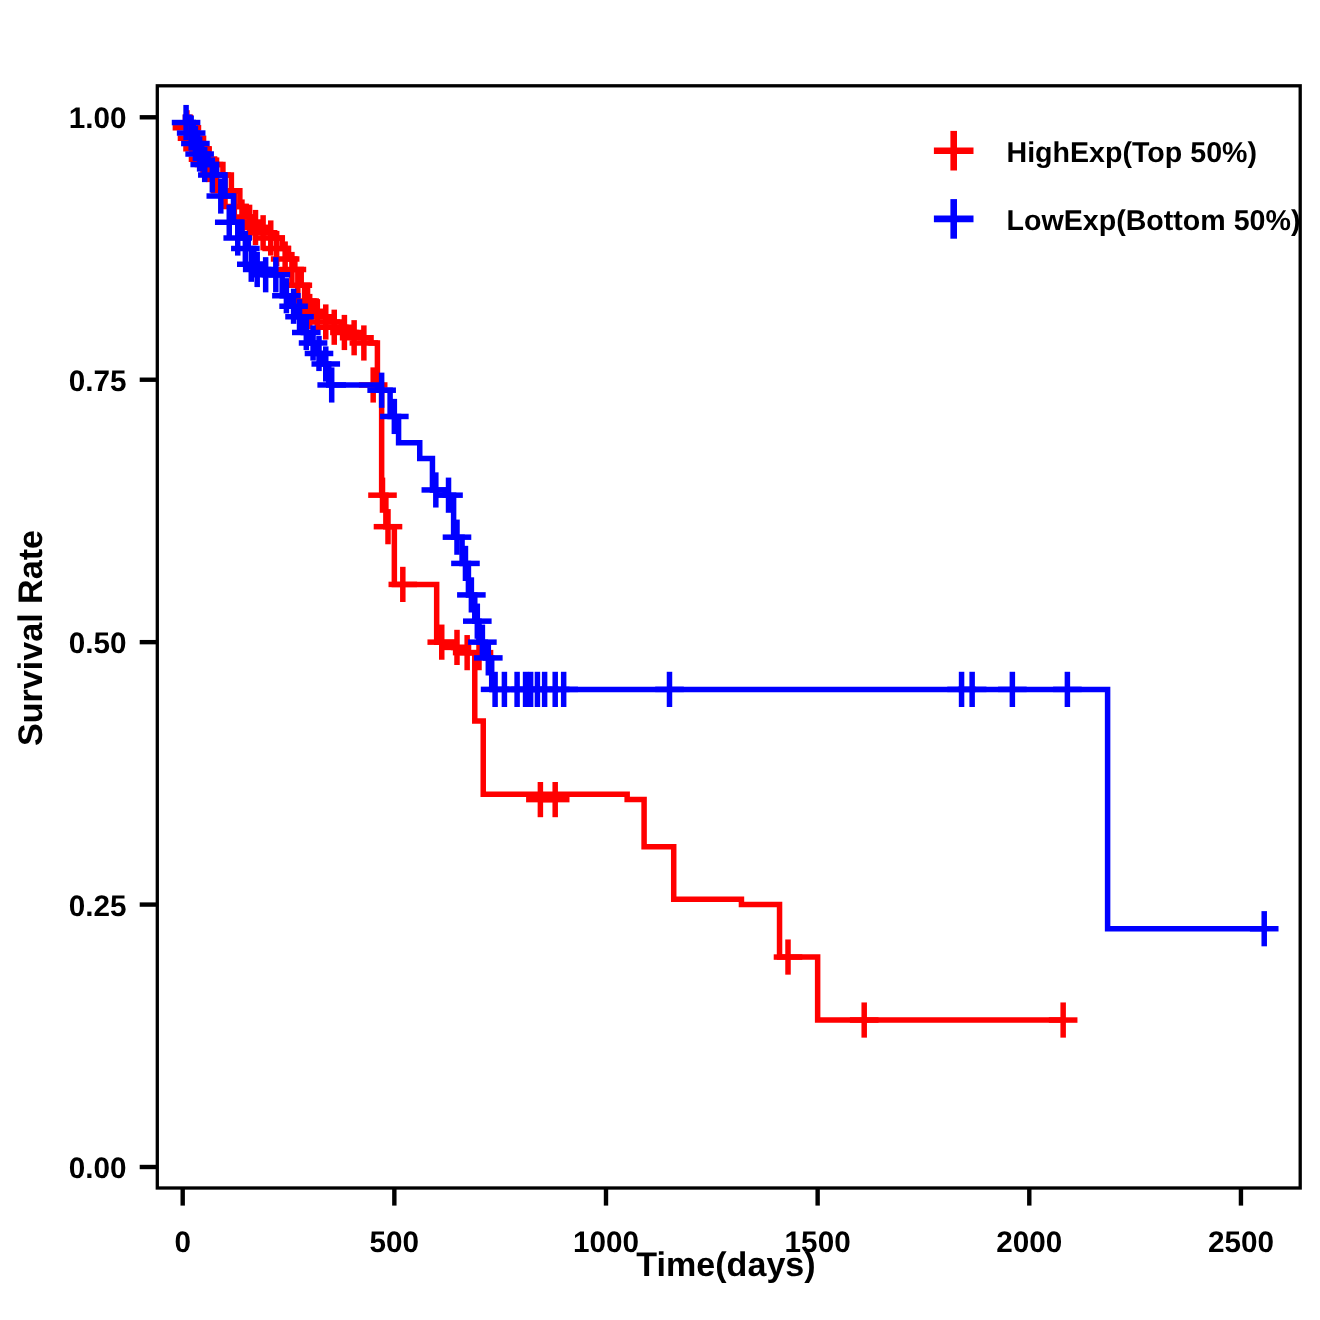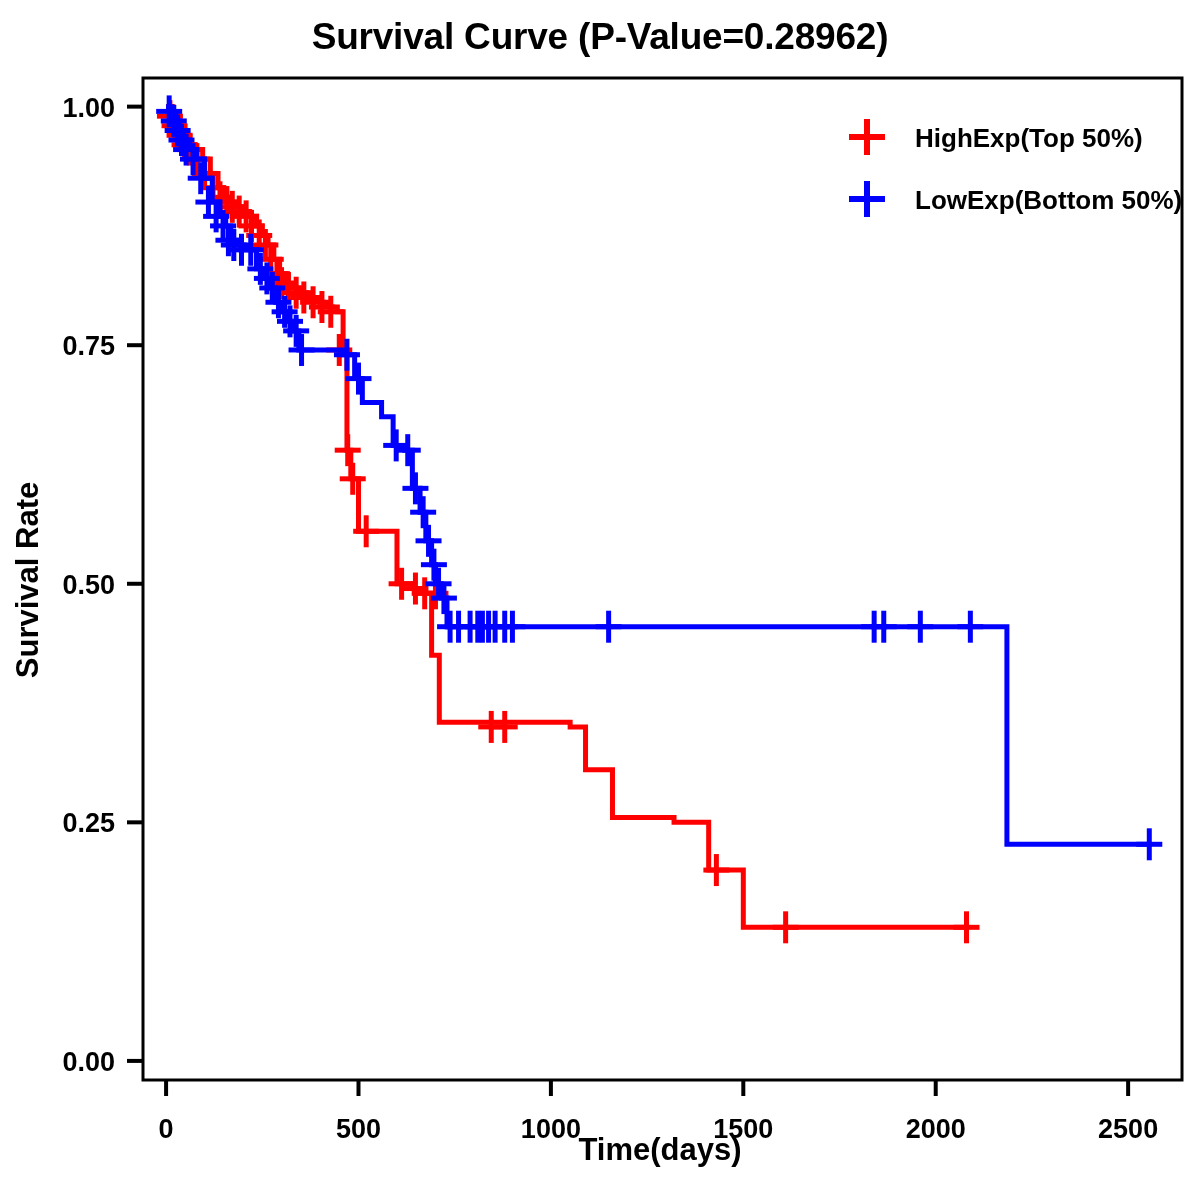--- a/index.html
+++ b/index.html
@@ -48,21 +48,20 @@
     font-weight: bold;
     fill: #000000;
     font-family: "Liberation Sans", sans-serif;
   }
 </style>
 </head>
 <body>
 
 <div id="page">
 
-  <div id="chart-title">Survival Curve (P-Value=0.28962)</div>
 
   <svg id="plot-svg" width="1200" height="1200">
 
     <rect id="plot-frame" x="143" y="78" width="1039" height="1002" fill="#ffffff" stroke="#000000" stroke-width="3"></rect>
 
     <g id="x-ticks">
         <line x1="166.0888888888889" y1="1080" x2="166.0888888888889" y2="1096" stroke="#000" stroke-width="4"></line>
         <text x="166.0888888888889" y="1138" text-anchor="middle" class="tick-label">0</text>
         <line x1="358.4962962962963" y1="1080" x2="358.4962962962963" y2="1096" stroke="#000" stroke-width="4"></line>
         <text x="358.4962962962963" y="1138" text-anchor="middle" class="tick-label">500</text>

